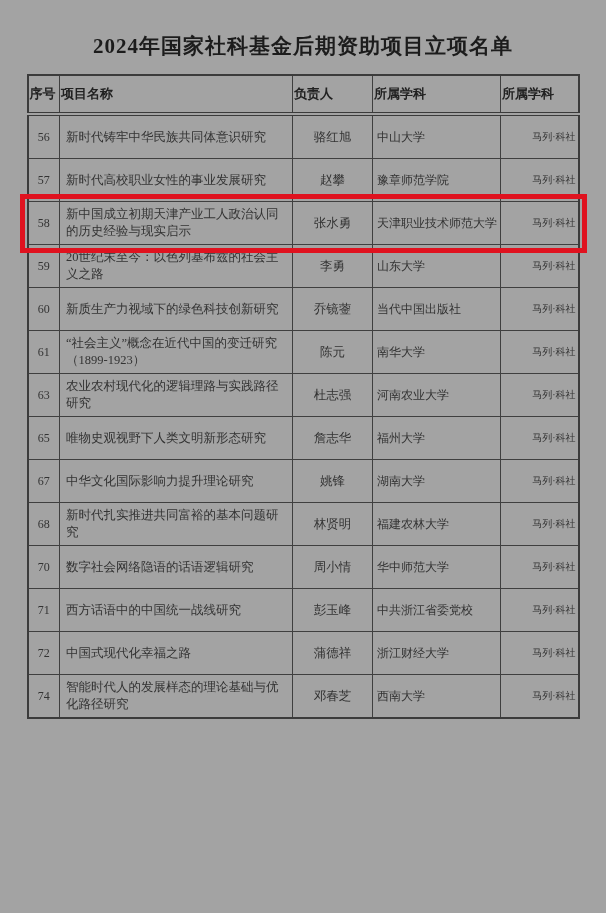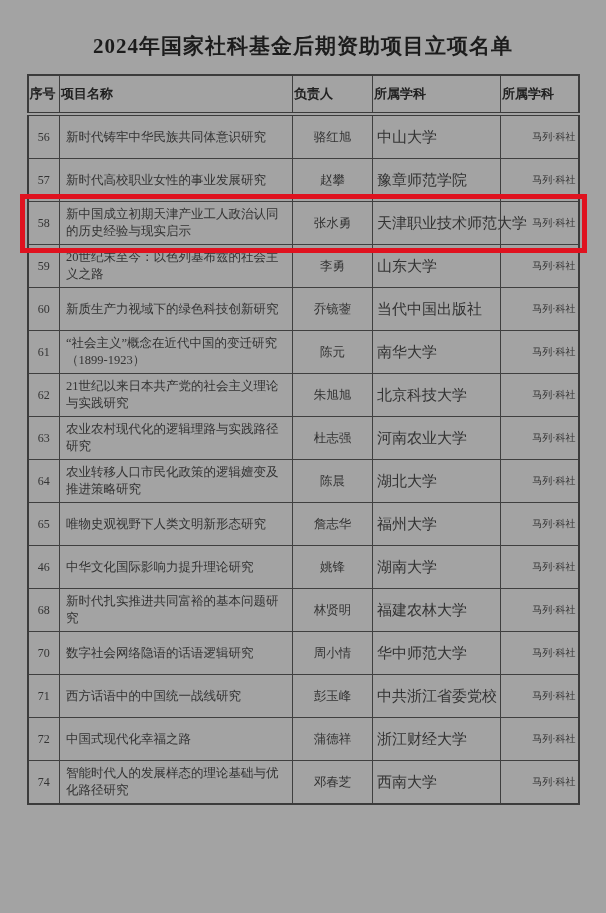--- a/index.html
+++ b/index.html
@@ -50,21 +50,21 @@
   tbody td {
     height: 36px;
     font-size: 12.5px;
     line-height: 1.35;
     padding: 3px 2px;
     color: #333;
   }
   td.c-no      { text-align: center; font-size: 12px; }
   td.c-project { text-align: left; padding-left: 6px; padding-right: 4px; }
   td.c-leader  { text-align: center; }
-  td.c-org     { text-align: left; padding-left: 4px; white-space: nowrap; font-size: 15px; }
+  td.c-org     { text-align: left; padding-left: 4px; white-space: nowrap; font-size: 12px; }
   td.c-disc    { text-align: right; font-size: 10px; white-space: nowrap; }
   tr.highlighted {
     outline: 5px solid var(--hl, #e0121f);
     outline-offset: 3px;
     margin-top: 8px;
   }
 </style>
 </head>
 <body style="--hl: #e0121f;">
 
@@ -126,49 +126,35 @@
     <td class="c-disc">马列·科社</td>
   </tr>
         <tr>
     <td class="c-no">61</td>
     <td class="c-project">“社会主义”概念在近代中国的变迁研究（1899-1923）</td>
     <td class="c-leader">陈元</td>
     <td class="c-org">南华大学</td>
     <td class="c-disc">马列·科社</td>
   </tr>
         <tr>
-    <td class="c-no">62</td>
-    <td class="c-project">21世纪以来日本共产党的社会主义理论与实践研究</td>
-    <td class="c-leader">朱旭旭</td>
-    <td class="c-org">北京科技大学</td>
-    <td class="c-disc">马列·科社</td>
-  </tr>
-        <tr>
     <td class="c-no">63</td>
     <td class="c-project">农业农村现代化的逻辑理路与实践路径研究</td>
     <td class="c-leader">杜志强</td>
     <td class="c-org">河南农业大学</td>
-    <td class="c-disc">马列·科社</td>
-  </tr>
-        <tr>
-    <td class="c-no">64</td>
-    <td class="c-project">农业转移人口市民化政策的逻辑嬗变及推进策略研究</td>
-    <td class="c-leader">陈晨</td>
-    <td class="c-org">湖北大学</td>
     <td class="c-disc">马列·科社</td>
   </tr>
         <tr>
     <td class="c-no">65</td>
     <td class="c-project">唯物史观视野下人类文明新形态研究</td>
     <td class="c-leader">詹志华</td>
     <td class="c-org">福州大学</td>
     <td class="c-disc">马列·科社</td>
   </tr>
         <tr>
-    <td class="c-no">46</td>
+    <td class="c-no">67</td>
     <td class="c-project">中华文化国际影响力提升理论研究</td>
     <td class="c-leader">姚锋</td>
     <td class="c-org">湖南大学</td>
     <td class="c-disc">马列·科社</td>
   </tr>
         <tr>
     <td class="c-no">68</td>
     <td class="c-project">新时代扎实推进共同富裕的基本问题研究</td>
     <td class="c-leader">林贤明</td>
     <td class="c-org">福建农林大学</td>

